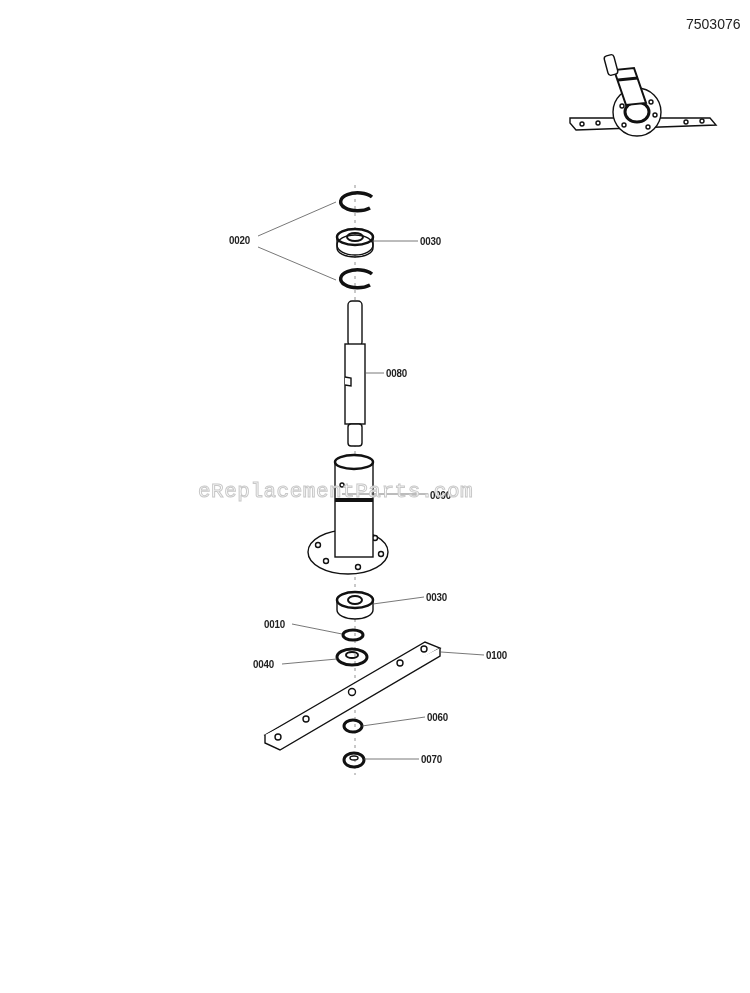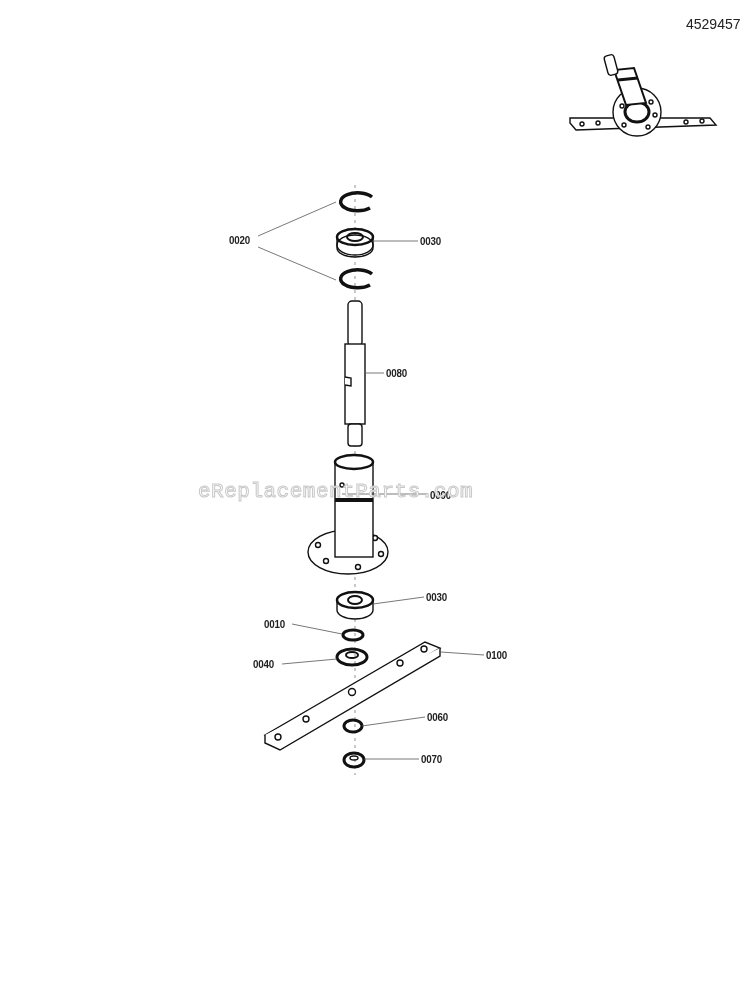--- a/index.html
+++ b/index.html
@@ -11,21 +11,21 @@
            font-weight:bold; font-size:11.5px; color:#222; letter-spacing:-0.2px;
            transform:scaleX(0.85); transform-origin:left center; }
   .watermark { position:absolute; left:198px; top:480px; font-size:21px; color:#ffffff;
                font-family:Liberation Mono, monospace; letter-spacing:0.5px;
                -webkit-text-stroke:1px #c8c8c8; pointer-events:none; }
   svg.art { position:absolute; left:0; top:0; }
 </style>
 </head>
 <body>
 
-<div class="diagram-id">4529457</div>
+<div class="diagram-id">7503076</div>
 
 <svg class="art" width="750" height="993" viewBox="0 0 750 993">
   <g stroke="#111" fill="none" stroke-width="1.4">
 
     <g>
       <path d="M570 118 L710 118 L716 125 L576 130 L570 123 Z" fill="#fff"></path>
       <circle cx="582" cy="124" r="2"></circle>
         <circle cx="598" cy="123" r="2"></circle>
       <circle cx="686" cy="122" r="2"></circle>
         <circle cx="702" cy="121" r="2"></circle>

